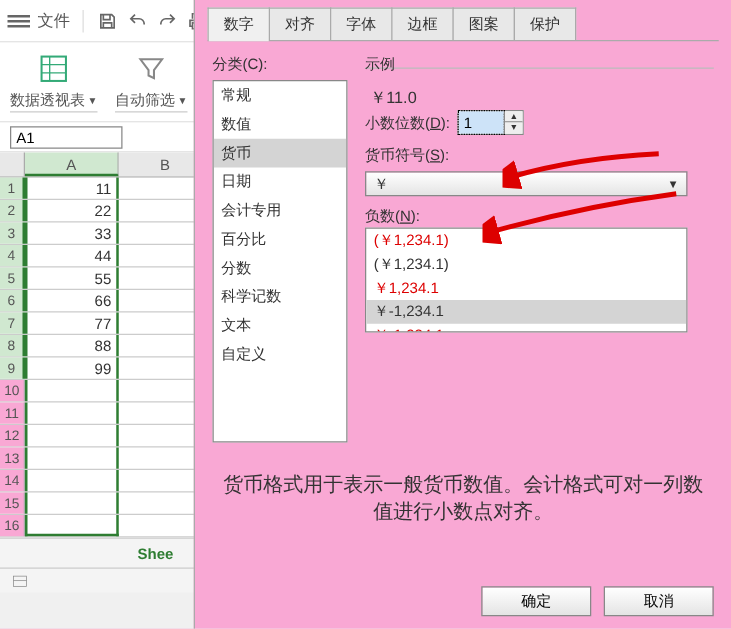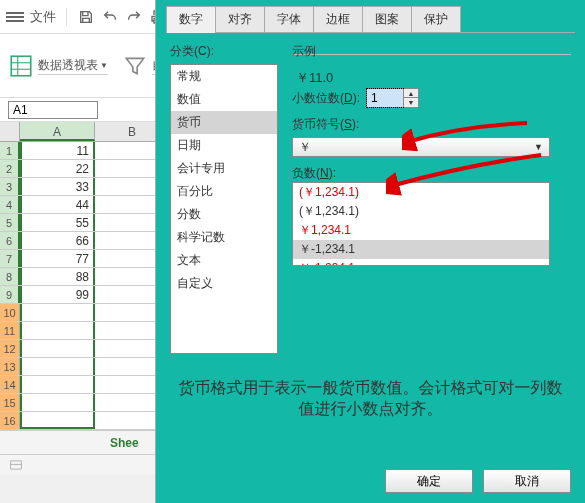--- a/index.html
+++ b/index.html
@@ -8,48 +8,48 @@
 
 .topbar { height: 34px; background: #fff; border-bottom: 1px solid #ddd; display: flex; align-items: center; padding: 0 6px; gap: 6px; }
 .topbar .menu-icon { width: 18px; display: flex; flex-direction: column; gap: 2px; cursor: pointer; }
 .topbar .menu-icon span { height: 2px; background: #666; }
 .topbar .file-link { color: #555; font-size: 13px; }
 .topbar .sep { width: 1px; height: 18px; background: #ddd; margin: 0 4px; }
 .topbar .tb-icon { width: 18px; height: 16px; display: inline-block; }
 
 
 .toolbar2 { height: 64px; background: #fff; border-bottom: 1px solid #ddd; display: flex; align-items: center; padding: 0 8px; gap: 14px; }
-.toolbar2 .tool { display: flex; flex-direction: row; align-items: center; gap: 4px; color: #555; font-size: 12px; cursor: pointer; }
+.toolbar2 .tool { display: flex; flex-direction: column; align-items: center; gap: 4px; color: #555; font-size: 12px; cursor: pointer; }
 .toolbar2 svg { width: 26px; height: 26px; }
 .toolbar2 .tool .row { display: flex; align-items: center; gap: 2px; }
 
 
 .namebox-row { height: 24px; background: #fff; border-bottom: 1px solid #ddd; display: flex; align-items: center; padding: 0 8px; }
 .namebox { width: 90px; height: 18px; border: 1px solid #888; background: #fff; padding: 0 4px; font-size: 12px; line-height: 16px; }
 
 
 .sheet { position: relative; background: #fff; }
 .headers { display: flex; height: 20px; border-bottom: 1px solid #aaa; }
 .headers .rowhead-spacer { width: 20px; border-right: 1px solid #aaa; background: #e8e8e8; }
 .headers .colhead { width: 75px; text-align: center; line-height: 20px; background: #e8e8e8; border-right: 1px solid #aaa; font-size: 12px; color: #555; position: relative; }
 .headers .colhead.active { background: #d0e8d0; border-bottom: 2px solid #2e7d32; }
 .row { display: flex; height: 18px; border-bottom: 1px solid #ccc; }
-.row .rowhead { width: 20px; text-align: center; line-height: 18px; background: #fdba74; border-right: 1px solid #aaa; font-size: 11px; color: #555; }
+.row .rowhead { width: 20px; text-align: center; line-height: 18px; background: #f9a8d4; border-right: 1px solid #aaa; font-size: 11px; color: #555; }
 .row .rowhead.active { background: #d0e8d0; border-right: 2px solid #2e7d32; }
 .row .cell { width: 75px; border-right: 1px solid #ddd; line-height: 18px; padding: 0 4px; text-align: right; font-size: 12px; position: relative; }
 .row .cell.colA { border-left: 2px solid #2e7d32; border-right: 2px solid #2e7d32; }
 .row.last .cell.colA { border-bottom: 2px solid #2e7d32; }
 
 .sheet-tabs { height: 24px; background: #f4f4f4; border-top: 1px solid #ccc; display: flex; align-items: center; padding-left: 110px; }
 .sheet-tabs .tab { color: #2e7d32; font-weight: bold; font-size: 12px; }
 
 .statusbar { height: 20px; background: #f4f4f4; border-top: 1px solid #ccc; display: flex; align-items: center; padding: 0 8px; }
 
 
-.dialog { position: absolute; top: 0; left: 155px; right: 0; bottom: 0; background: #14b8a6; border-left: 1px solid #aaa; }
+.dialog { position: absolute; top: 0; left: 155px; right: 0; bottom: 0; background: #f9a8d4; border-left: 1px solid #aaa; }
 .dlg-tabs { display: flex; padding: 6px 10px 0 10px; gap: 0; }
 .dlg-tabs .dtab { padding: 4px 12px; border: 1px solid #aaa; border-bottom: none; background: #e8e8e8; font-size: 12px; cursor: pointer; margin-right: -1px; }
 .dlg-tabs .dtab.active { background: #f0f0f0; position: relative; z-index: 2; }
 .dlg-body { border-top: 1px solid #aaa; margin: 0 10px; padding: 10px 4px; height: 418px; position: relative; }
 .dlg-tabs .dtab.active::after { content:''; position:absolute; left:0; right:0; bottom:-1px; height:1px; background:#f0f0f0; }
 
 .dlg-cols { display: flex; gap: 14px; }
 .catlist-wrap { width: 108px; }
 .catlist-wrap .label { margin-bottom: 4px; }
 .catlist { border: 1px solid #888; background: #fff; height: 290px; overflow: hidden; }

